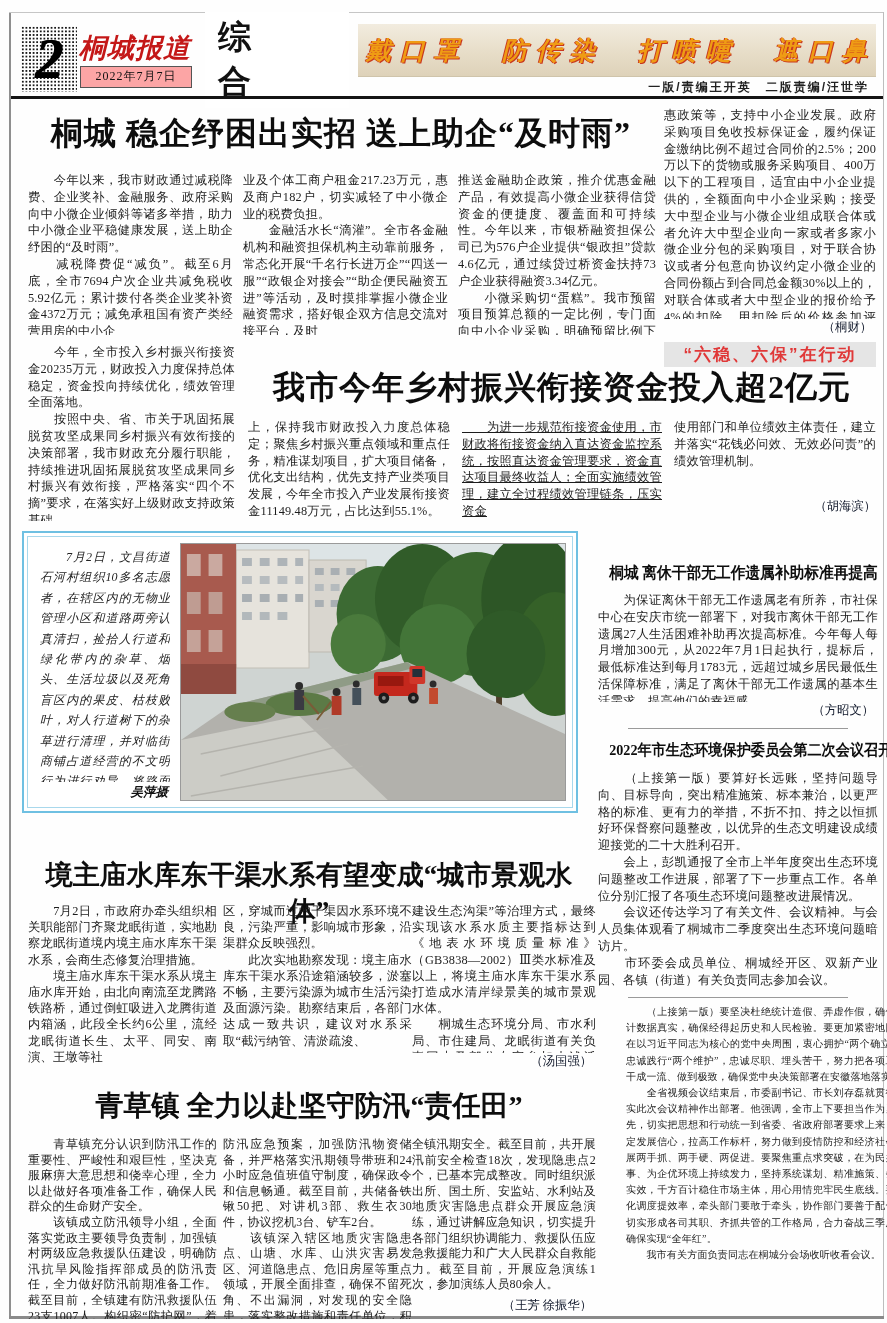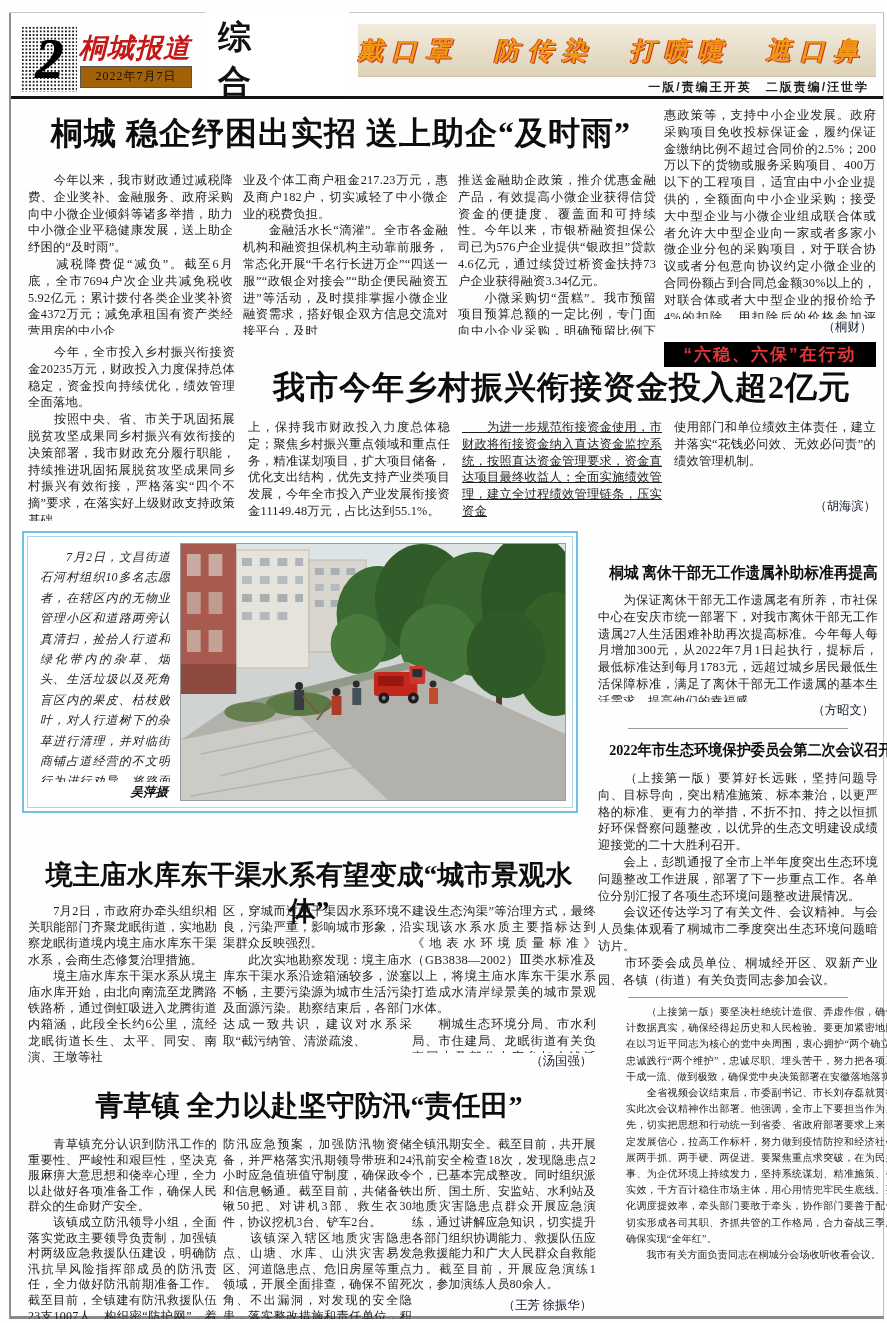--- a/index.html
+++ b/index.html
@@ -14,27 +14,27 @@
   .halftone{background-color:#fff;
     background-image:radial-gradient(#1a1a1a 0.9px, rgba(0,0,0,0) 1px);
     background-size:3.6px 3.6px;}
 
   
   .num-box{position:absolute;left:21px;top:26px;width:56px;height:66px;display:flex;align-items:center;justify-content:center;}
   .num{font-size:56px;font-weight:bold;font-style:italic;line-height:60px;color:#000;text-shadow:1px 0 #000;}
   .paper-name{position:absolute;left:77px;top:30px;width:116px;text-align:center;
     font-size:27px;font-weight:bold;font-style:italic;color:#c41818;letter-spacing:1px;}
   .date-box{position:absolute;left:80px;top:66px;width:110px;height:20px;border:1px solid #555;
-    font-size:12px;line-height:19px;text-align:center;background:#a16207;letter-spacing:1px;}
+    font-size:12px;line-height:19px;text-align:center;background:#fca5a5;letter-spacing:1px;}
   .section-box{position:absolute;left:208px;top:28px;width:138px;height:64px;display:flex;align-items:center;justify-content:center;}
   .section-label{font-size:33px;font-weight:bold;letter-spacing:10px;padding-left:10px;background:#fff;
     box-shadow:0 0 0 3px #fff;}
   .slogan-banner{position:absolute;left:358px;top:24px;width:518px;height:52px;
     background:linear-gradient(180deg,#f2ecdf 0%,#e7ddc8 55%,#ded2b9 100%);
-    display:flex;align-items:center;justify-content:flex-start;border-bottom:1px solid #cfc4ab;}
+    display:flex;align-items:center;justify-content:flex-end;border-bottom:1px solid #cfc4ab;}
   .slogan-text{font-size:25px;font-weight:bold;font-style:italic;color:#ef9c14;letter-spacing:9px;
     text-shadow:1px 1px 0 #c8371f, -1px 0 0 #c8371f;}
   .editors-line{position:absolute;right:18px;top:79px;font-family:"Liberation Sans",sans-serif;
     font-size:12px;font-weight:bold;letter-spacing:2px;color:#222;}
   .head-rule{position:absolute;left:11px;right:4px;top:96px;height:3px;background:#141414;}
 
   
   .headline{position:absolute;text-align:center;font-weight:bold;color:#0d0d0d;}
   .body-text{font-size:12.3px;line-height:16.8px;text-align:justify;white-space:pre-line;
     overflow:hidden;color:#1c1c1c;letter-spacing:0.2px;}
@@ -42,21 +42,21 @@
   .byline{text-align:right;font-size:12.3px;line-height:17px;color:#0f172a;padding-right:4px;}
 
   
   .a1-title{left:30px;top:112px;width:622px;font-size:32px;letter-spacing:1px;}
   .a1c{top:172px;height:163px;}
   .a1c1{left:28px;width:205px;}
   .a1c2{left:243px;width:205px;}
   .a1c3{left:458px;width:198px;}
   .a1c4{left:664px;top:107px;width:212px;height:230px;}
 
-  .campaign{position:absolute;left:664px;top:342px;width:212px;height:25px;background:#000000;
+  .campaign{position:absolute;left:664px;top:342px;width:212px;height:25px;background:#e5e5e5;
     color:#e03838;font-family:"Liberation Sans",sans-serif;font-weight:bold;font-size:17px;
     line-height:25px;text-align:center;letter-spacing:2px;}
 
   
   .a2c1{left:28px;top:344px;width:207px;height:177px;}
   .a2-title{left:248px;top:366px;width:628px;font-size:32px;letter-spacing:1px;}
   .a2c{top:419px;height:102px;}
   .a2c2{left:248px;width:202px;}
   .a2c3{left:462px;width:200px;text-decoration:underline;}
   .a2c4{left:674px;width:202px;height:84px;}

